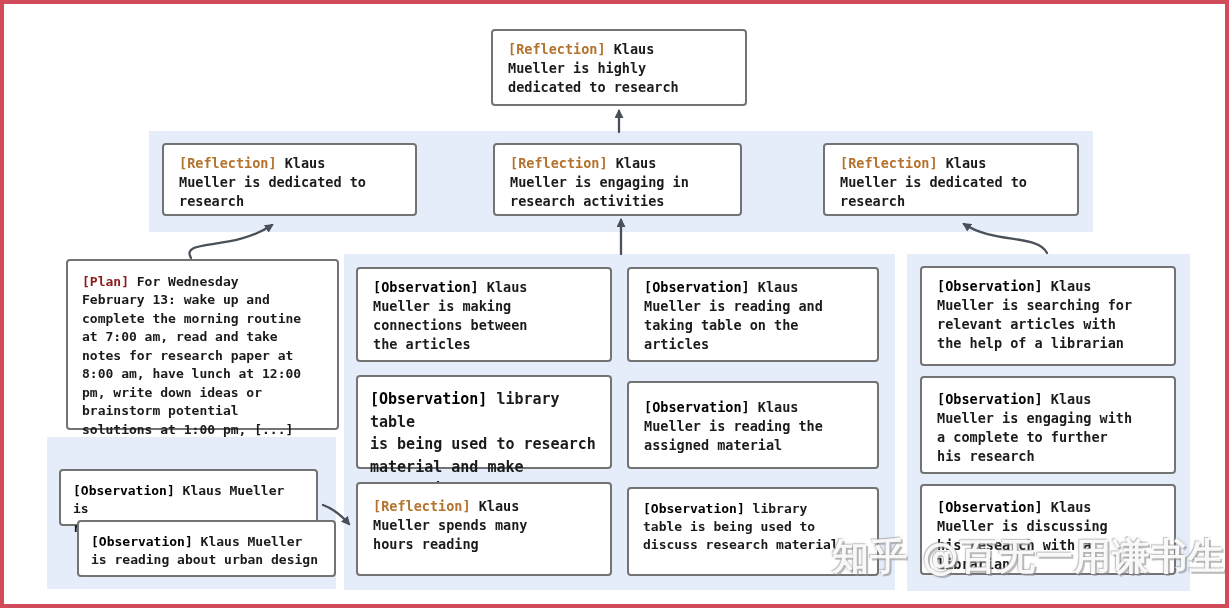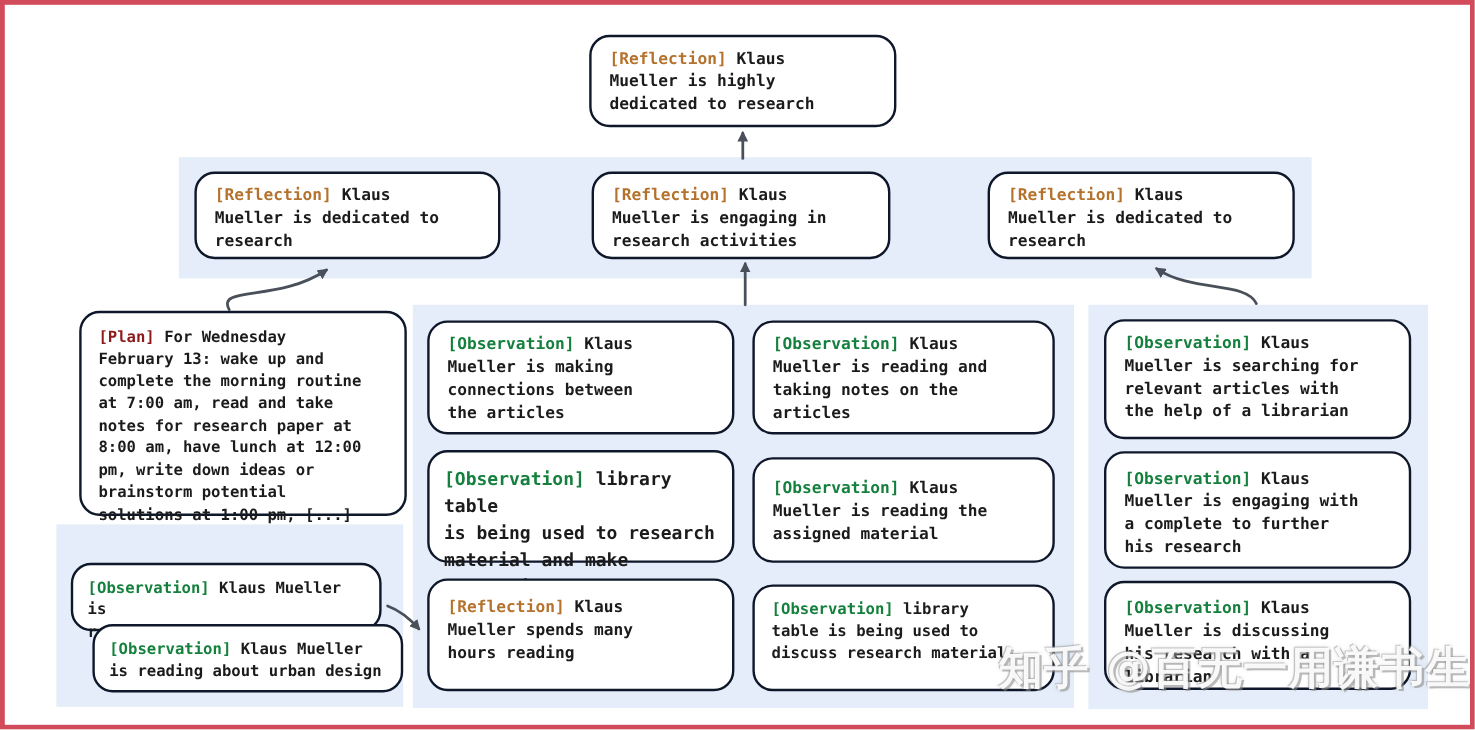--- a/index.html
+++ b/index.html
@@ -10,30 +10,30 @@
     background:#ffffff;
     border:4px solid #d24b5a;
     overflow:hidden;
     font-family:"DejaVu Sans Mono","Liberation Mono",monospace;
   }
   .band{position:absolute;background:#e4edf9;}
   .node{
     position:absolute;
     box-sizing:border-box;
     background:#ffffff;
-    border:2px solid #0f172a;
-    border-radius:17px;
+    border:2px solid #737373;
+    border-radius:4px;
     font-weight:bold;
     color:#1b1b1b;
   }
   .node .txt{white-space:pre-wrap;}
   .tag{font-weight:bold;}
   .tag-reflection{color:#b5722d;}
   .tag-plan{color:#8e1b1b;}
-  .tag-observation{color:#15803d;}
+  .tag-observation{color:#000000;}
 
   .fs-lg{font-size:13.5px;line-height:1.4;padding:9px 15px;}
   .fs-md{font-size:13px;line-height:1.4;padding:11px 14px;}
   .fs-sm{font-size:13px;line-height:1.42;padding:11px 12px;}
   .fs-xs{font-size:15px;line-height:1.5;padding:11px 12px;}
 
   #n-root{left:487px;top:25px;width:256px;height:77px;}
   #band-row2{left:145px;top:127px;width:944px;height:101px;}
   #n-r2-left{left:158px;top:139px;width:255px;height:73px;}
   #n-r2-mid{left:489px;top:139px;width:249px;height:73px;}
@@ -162,21 +162,21 @@
     <span class="tag tag-reflection">[Reflection]</span>
     <span class="txt">Klaus
 Mueller spends many
 hours reading</span>
   </div>
 
   <div class="node fs-lg" id="n-obs-notes">
     <span class="tag tag-observation">[Observation]</span>
     <span class="txt">Klaus
 Mueller is reading and
-taking notes on the
+taking table on the
 articles</span>
   </div>
 
   <div class="node fs-lg" id="n-obs-assigned">
     <span class="tag tag-observation">[Observation]</span>
     <span class="txt">Klaus
 Mueller is reading the
 assigned material</span>
   </div>
 

